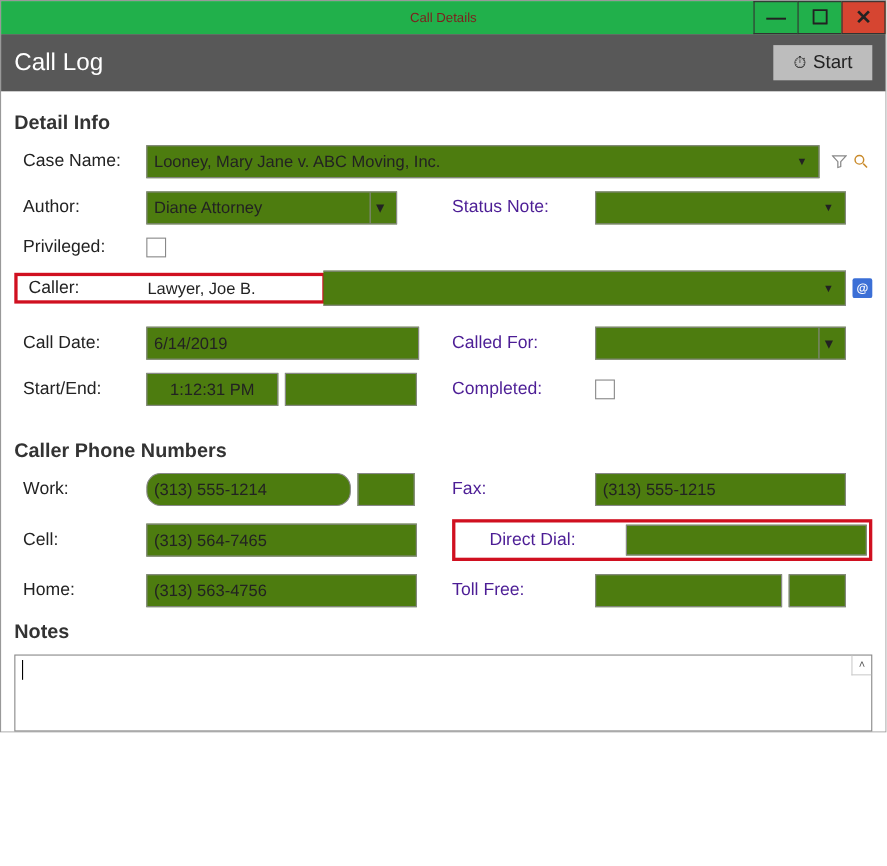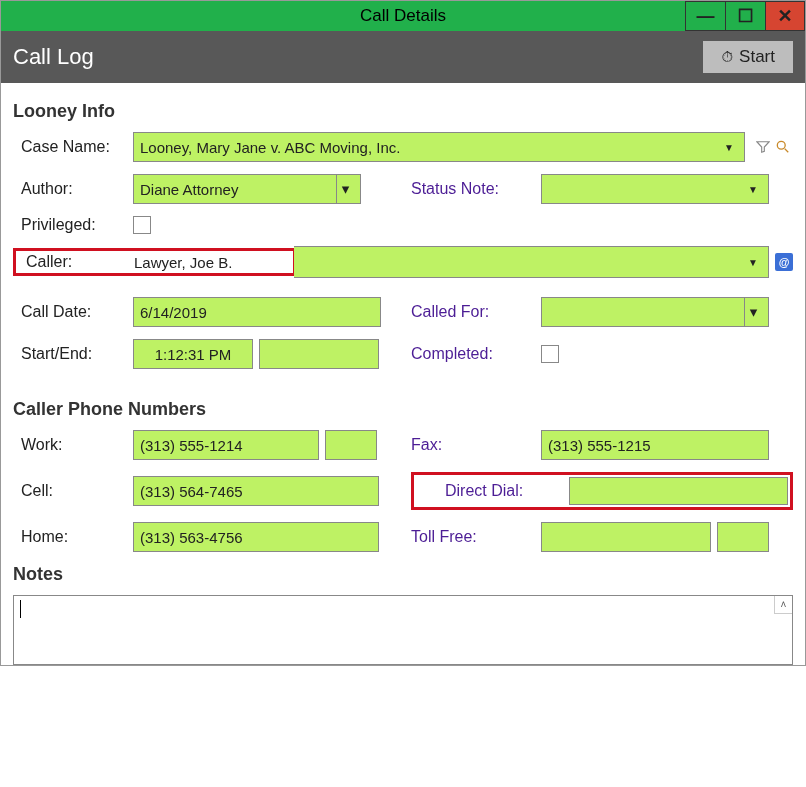--- a/index.html
+++ b/index.html
@@ -1,37 +1,37 @@
 <!DOCTYPE html>
 <html><head>
 <meta charset="utf-8">
 <style>
   * { box-sizing: border-box; }
   html, body { margin:0; padding:0; font-family:"Segoe UI", Arial, sans-serif; font-size:15px; color:#222; background:#fff; }
   .window { width:806px; border:1px solid #999; }
   
   .titlebar { height:30px; background:#21b04b; position:relative; display:flex; align-items:center; }
-  .titlebar .title { position:absolute; left:50%; transform:translateX(-50%); font-size:17px; color:#000000; }
+  .titlebar .title { position:absolute; left:50%; transform:translateX(-50%); font-size:12px; color:#7f1d1d; }
   .titlebar .ctrls { position:absolute; right:0; top:0; display:flex; height:100%; }
   .titlebar .cbtn { width:40px; border:1px solid #333; border-right:none; display:flex; align-items:center; justify-content:center; font-weight:bold; font-size:18px; }
   .titlebar .cbtn.min { background:#21b04b; }
   .titlebar .cbtn.max { background:#21b04b; }
   .titlebar .cbtn.close { background:#d64531; border-right:1px solid #333; }
   
   .headerbar { background:#585858; height:52px; display:flex; align-items:center; justify-content:space-between; padding:0 12px; }
   .headerbar .htitle { color:#fff; font-size:22px; font-weight:400; }
   .startbtn { background:#bdbdbd; border:none; padding:6px 18px; font-size:17px; color:#222; display:flex; align-items:center; gap:6px; cursor:pointer; }
   .startbtn .sicn { font-size:15px; }
   
   .body { padding:10px 12px 0 12px; }
   .section-title { font-weight:bold; font-size:18px; margin:8px 0 10px 0; color:#333; }
   .row { display:flex; align-items:center; margin-bottom:12px; }
   .lbl { width:120px; padding-left:8px; font-size:16px; color:#222; }
   .lbl2 { width:130px; font-size:16px; color:#4c1d95; }
-  input[type=text].fld, .select { height:30px; border:1px solid #888; padding:2px 6px; font-size:15px; background:#bef264; color:#222; }
+  input[type=text].fld, .select { height:30px; border:1px solid #888; padding:2px 6px; font-size:15px; background:#4d7c0f; color:#222; }
   .select { position:relative; display:flex; align-items:center; justify-content:space-between; }
   .caret { font-size:10px; color:#222; padding:0 4px; }
   .caret-box { width:18px; height:28px; border-left:1px solid #888; display:flex; align-items:center; justify-content:center; }
   .chk { width:18px; height:18px; border:1px solid #888; display:inline-block; background:#fff; }
   .icon-btn { width:20px; height:20px; display:flex; align-items:center; justify-content:center; color:#777; font-size:15px; }
   .icon-badge { width:18px; height:18px; background:#3b6fd6; color:#fff; font-size:11px; font-weight:bold; display:flex; align-items:center; justify-content:center; border-radius:2px; }
   .highlight { border:3px solid #d01020; padding:2px; }
   .notes-area { border:1px solid #888; width:100%; height:70px; position:relative; }
   .notes-area .scroll-up { position:absolute; right:0; top:0; width:18px; height:18px; border-left:1px solid #ccc; border-bottom:1px solid #ccc; display:flex; align-items:center; justify-content:center; font-size:10px; color:#555; }
   .notes-cursor { position:absolute; left:6px; top:4px; width:1px; height:18px; background:#000; }
@@ -59,21 +59,21 @@
   <div class="headerbar">
     <span class="htitle">Call Log</span>
     <button class="startbtn">
       <span class="sicn">⏱</span>
       <span>Start</span>
     </button>
   </div>
 
   <div class="body">
 
-    <div class="section-title">Looney Info</div>
+    <div class="section-title">Detail Info</div>
 
     <div class="row">
       <span class="lbl">Case Name:</span>
       <div class="select" style="flex:1;">
         <span>Looney, Mary Jane v. ABC Moving, Inc.</span>
         <span class="caret">▼</span>
       </div>
       <span style="width:8px;"></span>
       <span class="icon-btn">
         <svg width="14" height="14" viewBox="0 0 16 16">
@@ -139,21 +139,21 @@
       <input type="text" class="fld" style="width: 120px;" value="">
       <span style="width:32px;"></span>
       <span class="lbl2">Completed:</span>
       <span class="chk"></span>
     </div>
 
     <div class="section-title">Caller Phone Numbers</div>
 
     <div class="row">
       <span class="lbl">Work:</span>
-      <input type="text" class="fld" style="width: 186px;" value="(313) 555-1214">
+      <input type="text" class="fld" style="width: 186px; border-radius: 13px;" value="(313) 555-1214">
       <span style="width:6px;"></span>
       <input type="text" class="fld" style="width: 52px;" value="">
       <span style="width:34px;"></span>
       <span class="lbl2">Fax:</span>
       <input type="text" class="fld" style="width: 228px;" value="(313) 555-1215">
     </div>
 
     <div class="row">
       <span class="lbl">Cell:</span>
       <input type="text" class="fld" style="width: 246px;" value="(313) 564-7465">

